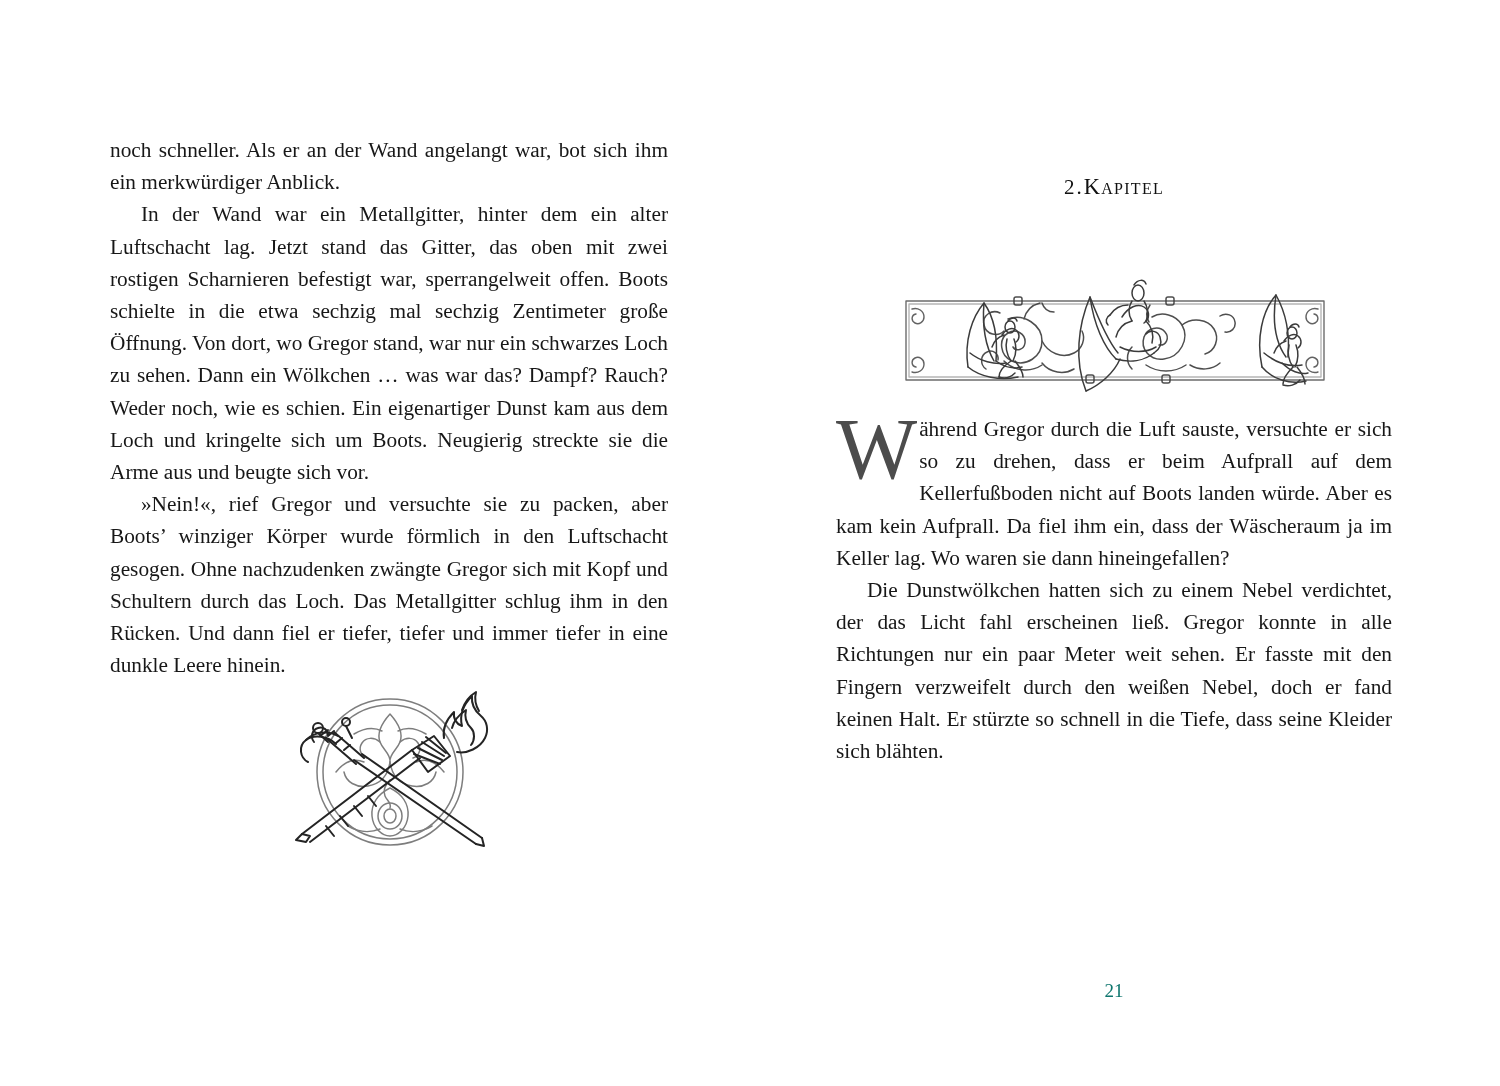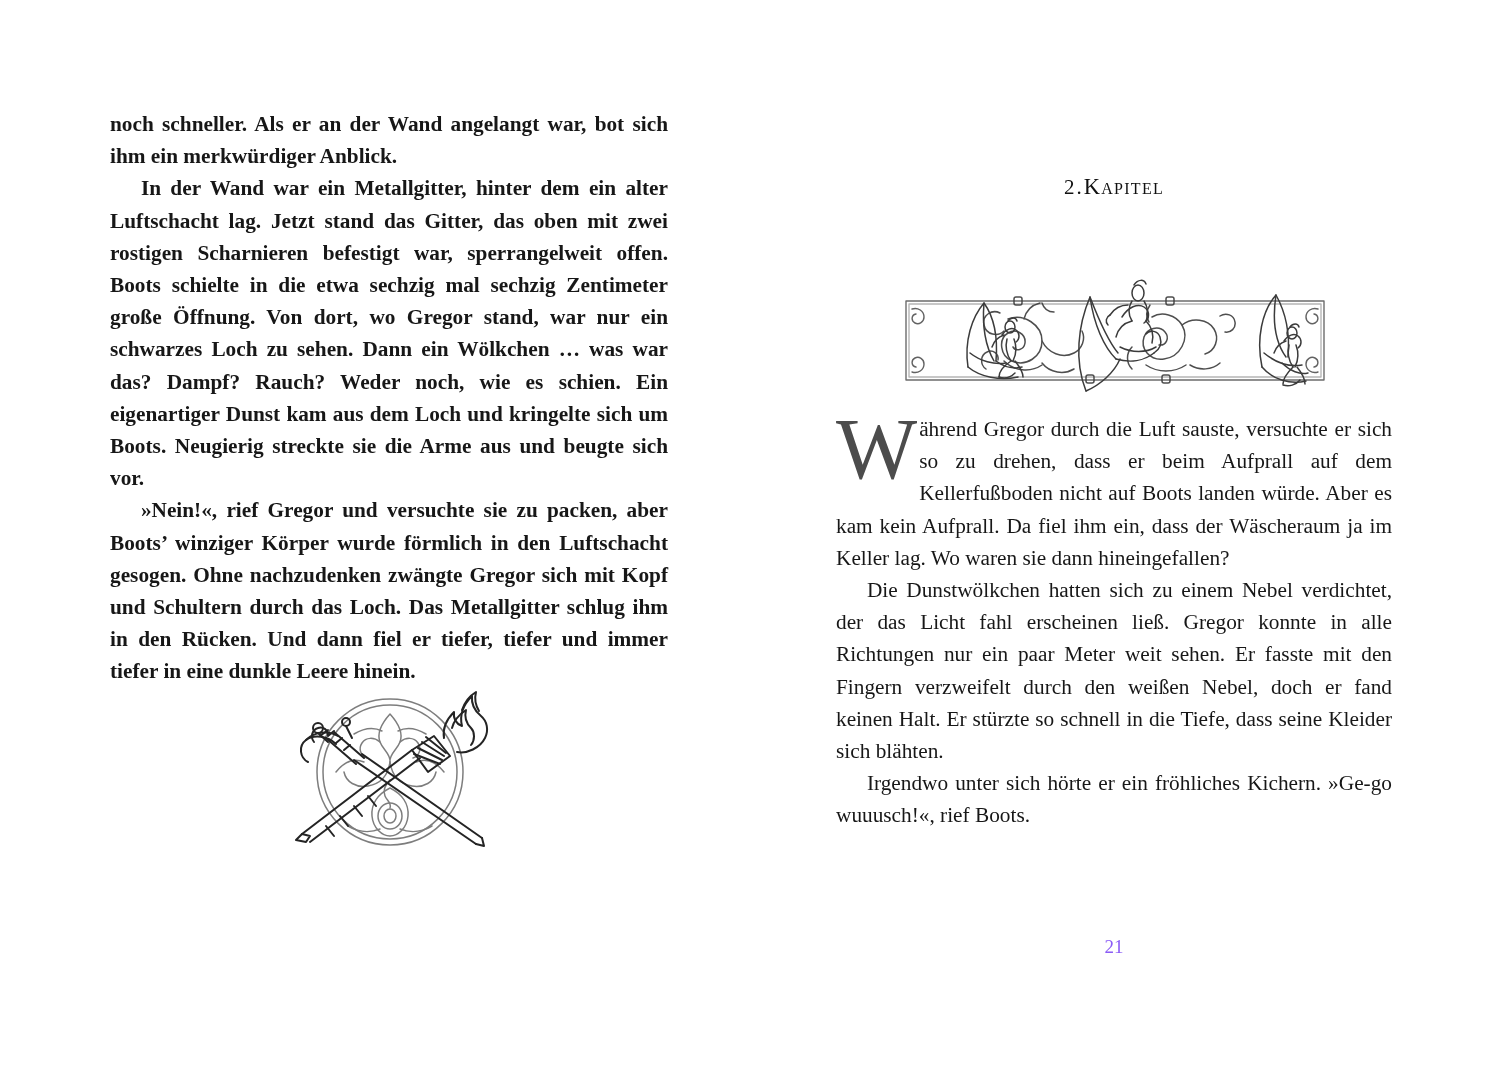--- a/index.html
+++ b/index.html
@@ -42,21 +42,21 @@
     text-justify: inter-word;
     hyphens: none;
     color: #171717;
   }
   .body-col p {
     margin: 0;
     text-indent: 0;
   }
   .body-col p + p { text-indent: 1.45em; }
 
-  .left-text  { top: 108px; font-weight: bold; }
+  .left-text  { top: 134px; }
 
   
   .chapter-head {
     position: absolute;
     top: 174px;
     left: 0;
     width: 100%;
     text-align: center;
     font-size: 20px;
     letter-spacing: 1.6px;
@@ -100,26 +100,26 @@
     top: 676px;
     left: 152px;
     width: 260px;
     height: 190px;
   }
   .emblem-wrap svg { display: block; width: 100%; height: 100%; }
 
   
   .folio {
     position: absolute;
-    top: 936px;
+    top: 980px;
     left: 0;
     width: 100%;
     text-align: center;
     font-size: 19px;
-    color: #8b5cf6;
+    color: #0f766e;
   }
 </style>
 </head>
 <body>
 
 <div class="spread">
 
   <div class="page page-left">
 
     <div class="body-col left-text">
@@ -288,19 +288,18 @@
           <path d="M393 142 c6 2 13 0 17 -5"></path>
           <path d="M407 124 c4 5 8 11 8 17"></path>
           <path d="M396 98 c-6 2 -10 6 -12 12"></path>
         </g>
       </svg>
     </div>
 
     <div class="body-col right-text">
       <p><span class="dropcap">W</span><span>ährend Gregor durch die Luft sauste, versuchte er sich so zu drehen, dass er beim Aufprall auf dem Kellerfußboden nicht auf Boots landen würde. Aber es kam kein Aufprall. Da fiel ihm ein, dass der Wäsche­raum ja im Keller lag. Wo waren sie dann hineingefallen?</span></p>
       <p>Die Dunstwölkchen hatten sich zu einem Nebel ver­dichtet, der das Licht fahl erscheinen ließ. Gregor konnte in alle Richtungen nur ein paar Meter weit sehen. Er fasste mit den Fingern verzweifelt durch den weißen Ne­bel, doch er fand keinen Halt. Er stürzte so schnell in die Tiefe, dass seine Kleider sich blähten.</p>
-      <p>Irgendwo unter sich hörte er ein fröhliches Kichern. »Ge-go wuuusch!«, rief Boots.</p>
     </div>
 
     <div class="folio">21</div>
   </div>
 
 </div>
 
 </body></html>

